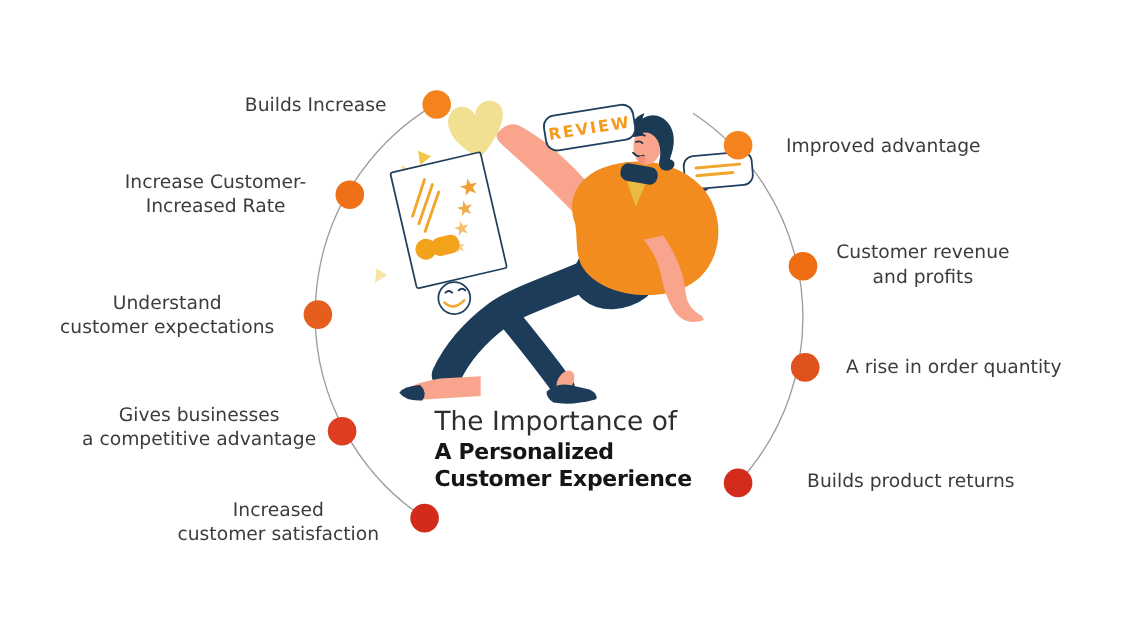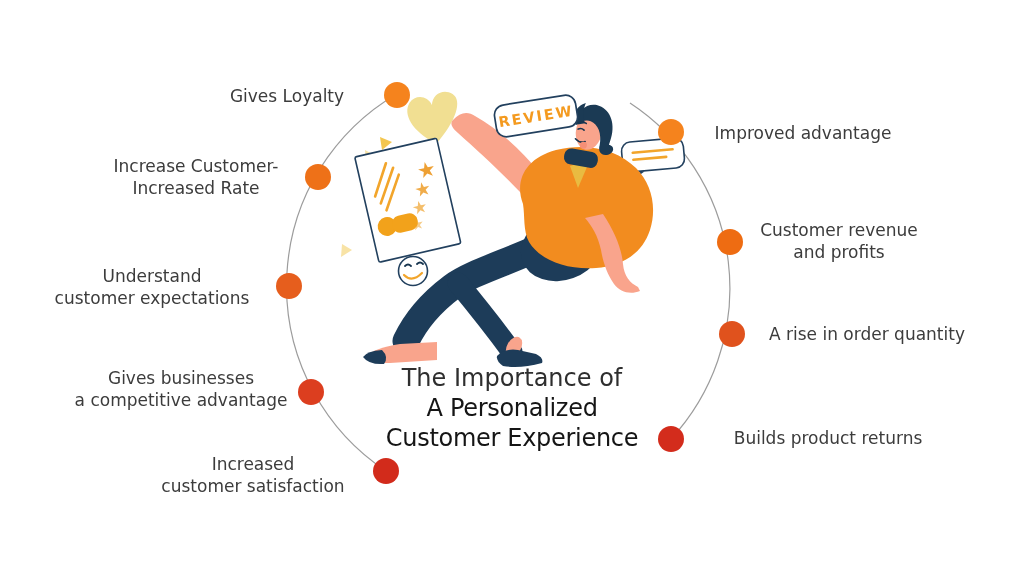--- a/index.html
+++ b/index.html
@@ -2,23 +2,23 @@
 <html><head>
 <meta charset="utf-8">
 <style>
   html,body{margin:0;padding:0;background:#ffffff;}
   .stage{position:relative;width:1024px;height:576px;background:#ffffff;overflow:hidden;
          font-family:"DejaVu Sans","Liberation Sans",sans-serif;}
   .stage svg{position:absolute;left:0;top:0;}
   .lbl{position:absolute;transform:translate(-50%,-50%);text-align:center;
        font-size:17px;line-height:1.3;color:#3c3c3c;white-space:pre-line;width:max-content;}
   .title{position:absolute;left:512px;top:408px;transform:translate(-50%,-50%);
-         text-align:center;width:max-content;}
+         width:max-content;}
   .title .t1{font-size:24px;color:#2e2e2e;line-height:1.25;}
-  .title .t2,.title .t3{font-size:24px;font-weight:normal;color:#151515;line-height:1.25;letter-spacing:-0.3px;}
+  .title .t2,.title .t3{font-size:20px;font-weight:bold;color:#151515;line-height:1.25;letter-spacing:-0.3px;}
   .review-text{font-weight:bold;font-size:14.5px;letter-spacing:2px;}
 </style>
 </head>
 <body>
 
 <div class="stage">
 
 <svg width="1024" height="576" viewBox="0 0 1024 576">
 
   <path d="M 386 471 A 222 222 0 0 1 408 88" fill="none" stroke-width="1.2" stroke="#9C9C9C"></path>
@@ -109,21 +109,21 @@
   <circle cx="289" cy="286" r="13" fill="#E65E1D"></circle>
   <circle cx="311" cy="392" r="13" fill="#DC3E1F"></circle>
   <circle cx="386" cy="471" r="13" fill="#D22B1B"></circle>
 
   <circle cx="671" cy="132" r="13" fill="#F5831D"></circle>
   <circle cx="730" cy="242" r="13" fill="#EE6C12"></circle>
   <circle cx="732" cy="334" r="13" fill="#E0521D"></circle>
   <circle cx="671" cy="439" r="13" fill="#D32C1C"></circle>
 </svg>
 
-<div class="lbl" style="left:287px;top:96px">Gives Loyalty</div>
+<div class="lbl" style="left:287px;top:96px">Builds Increase</div>
 <div class="lbl" style="left:196px;top:177px">Increase Customer-
 Increased Rate</div>
 <div class="lbl" style="left:152px;top:287px">Understand
 customer expectations</div>
 <div class="lbl" style="left:253px;top:475px">Increased
 customer satisfaction</div>
 <div class="lbl" style="left:181px;top:389px">Gives businesses
 a competitive advantage</div>
 
 <div class="lbl" style="left:803px;top:133px">Improved advantage</div>

